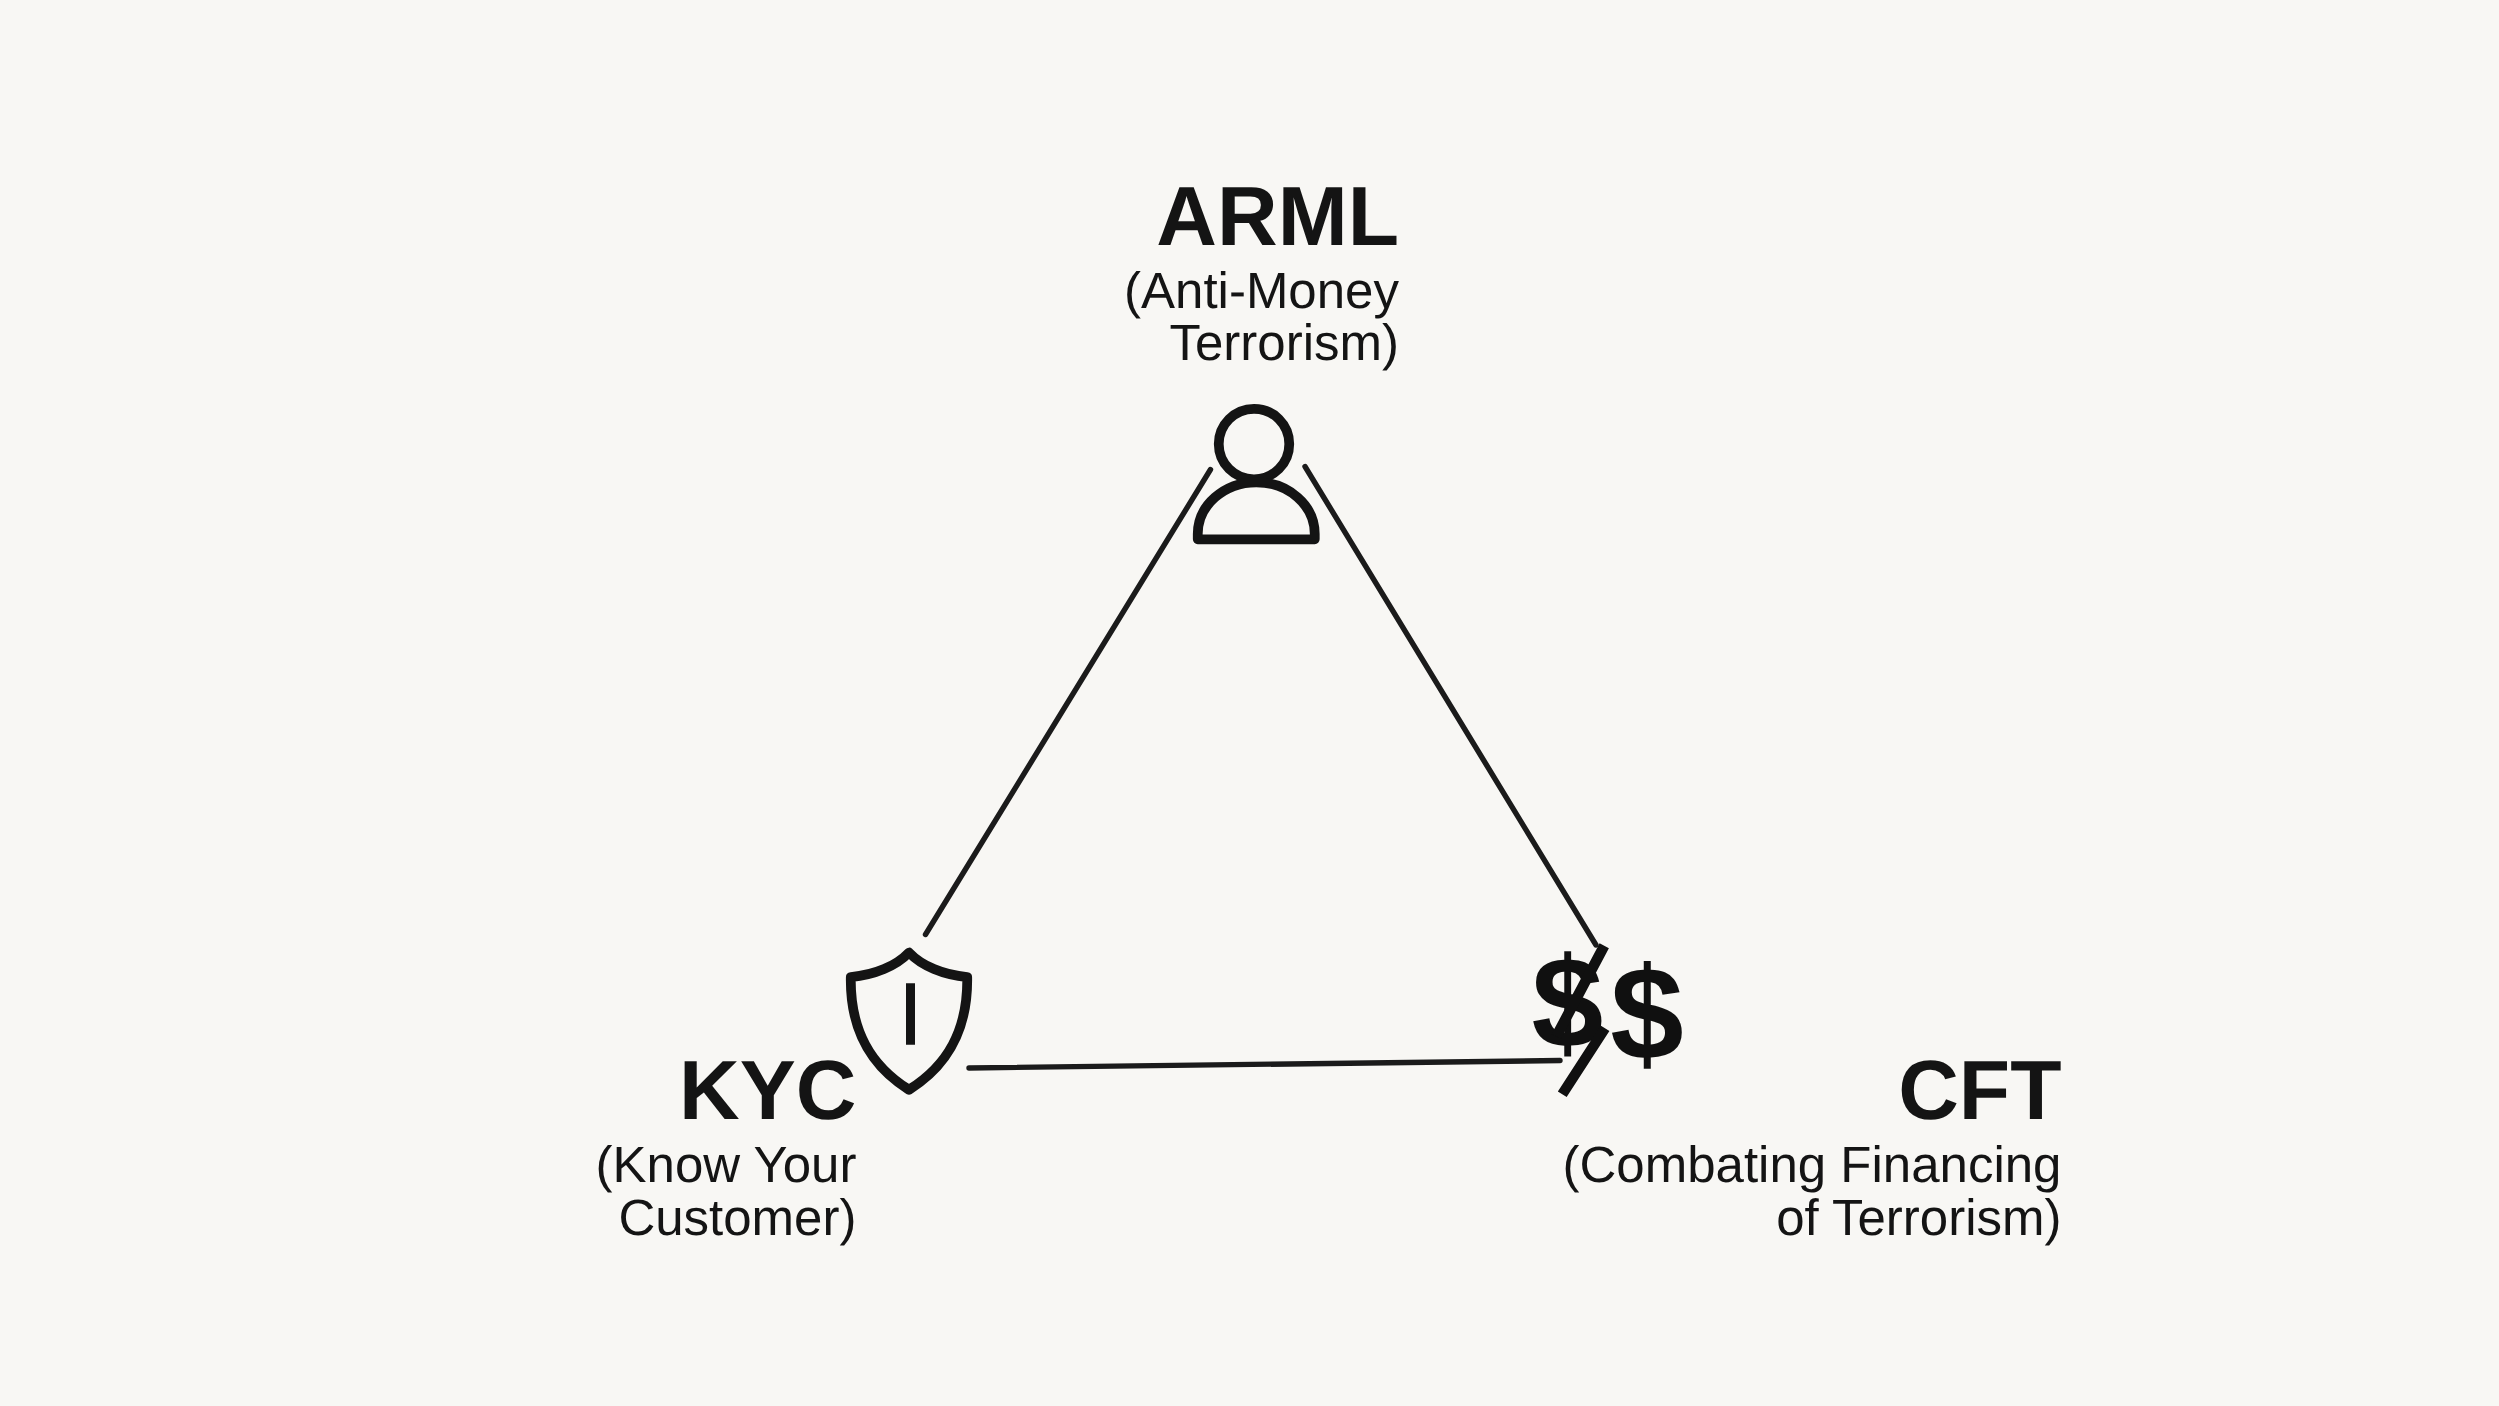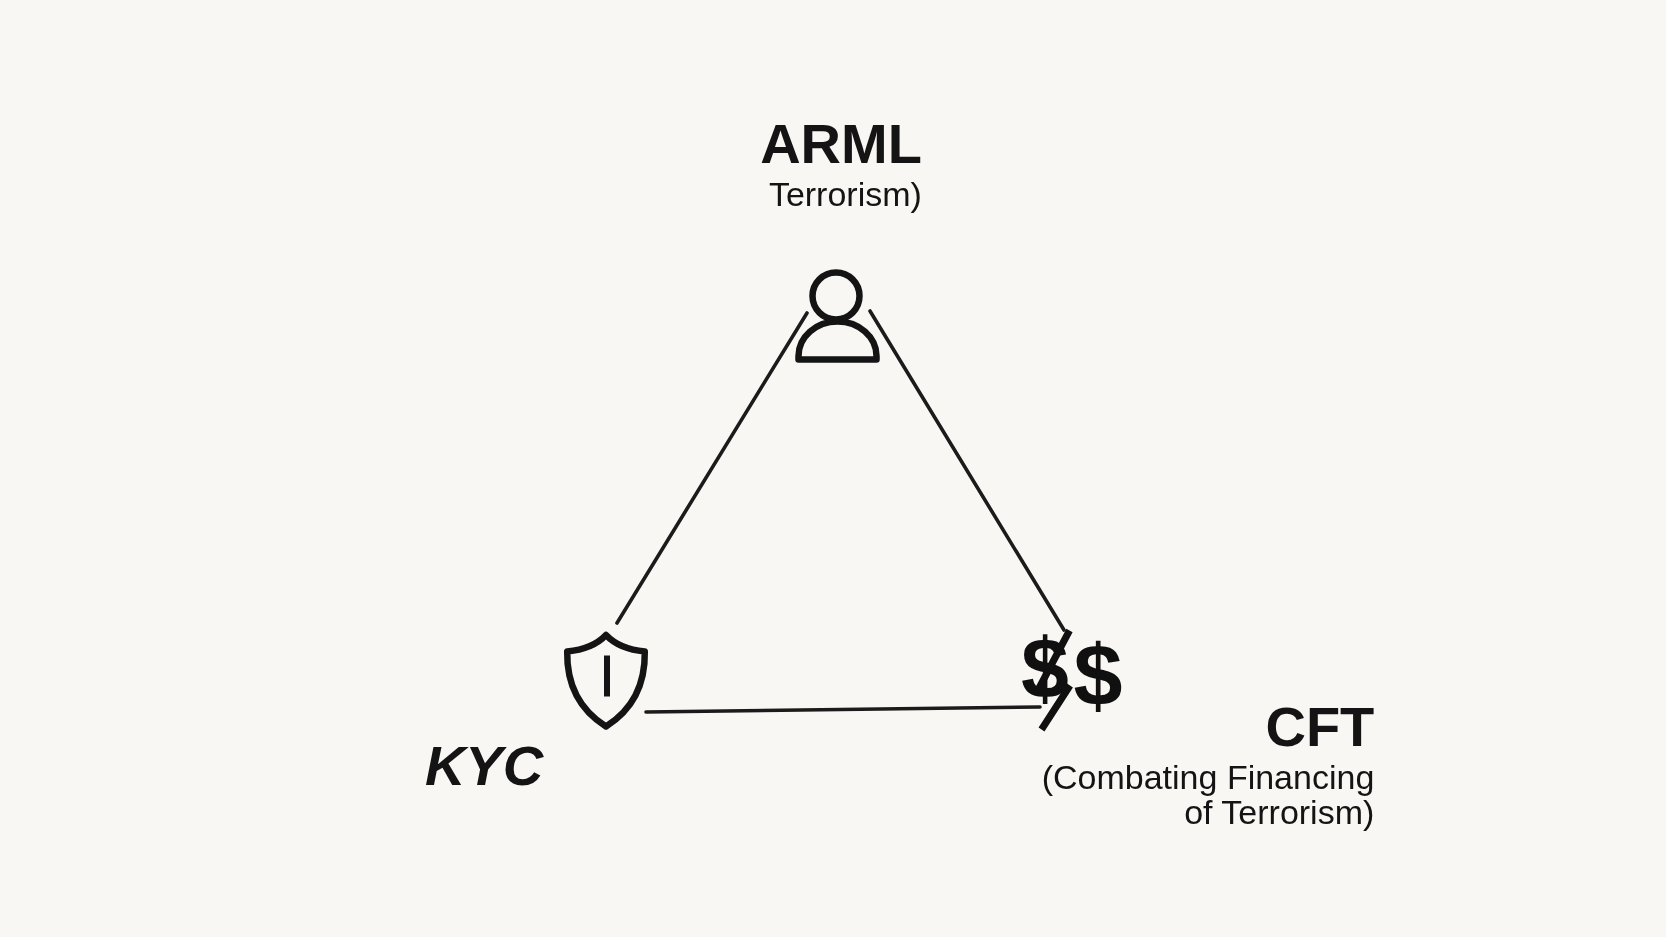--- a/index.html
+++ b/index.html
@@ -82,26 +82,31 @@
     <g>
       <text class="dollar" x="1045" y="698" font-size="86" text-anchor="middle">$</text>
       <text class="dollar" x="1098" y="706" font-size="88" text-anchor="middle">$</text>
       <path d="M1069.5 630.5 L1037.5 691 M1070 685.5 L1041.5 729.5" stroke="#101010" stroke-width="7" fill="none"></path>
     </g>
   </svg>
 
   <div class="node" style="left:841px; top:116px;">
     <div class="acronym">ARML</div>
     <div class="sub">
+      <div>(Anti-Money</div>
       <div>Terrorism)</div>
     </div>
   </div>
 
-  <div class="node" style="left:484px; top:738px;font-style:italic;">
+  <div class="node" style="left:484px; top:699px;">
     <div class="acronym">KYC</div>
+    <div class="sub">
+      <div>(Know Your</div>
+      <div>Customer)</div>
+    </div>
   </div>
 
   <div class="node" style="left:1208px; top:699px;">
     <div class="acronym">CFT</div>
     <div class="sub">
       <div>(Combating Financing</div>
       <div>of Terrorism)</div>
     </div>
   </div>
 

